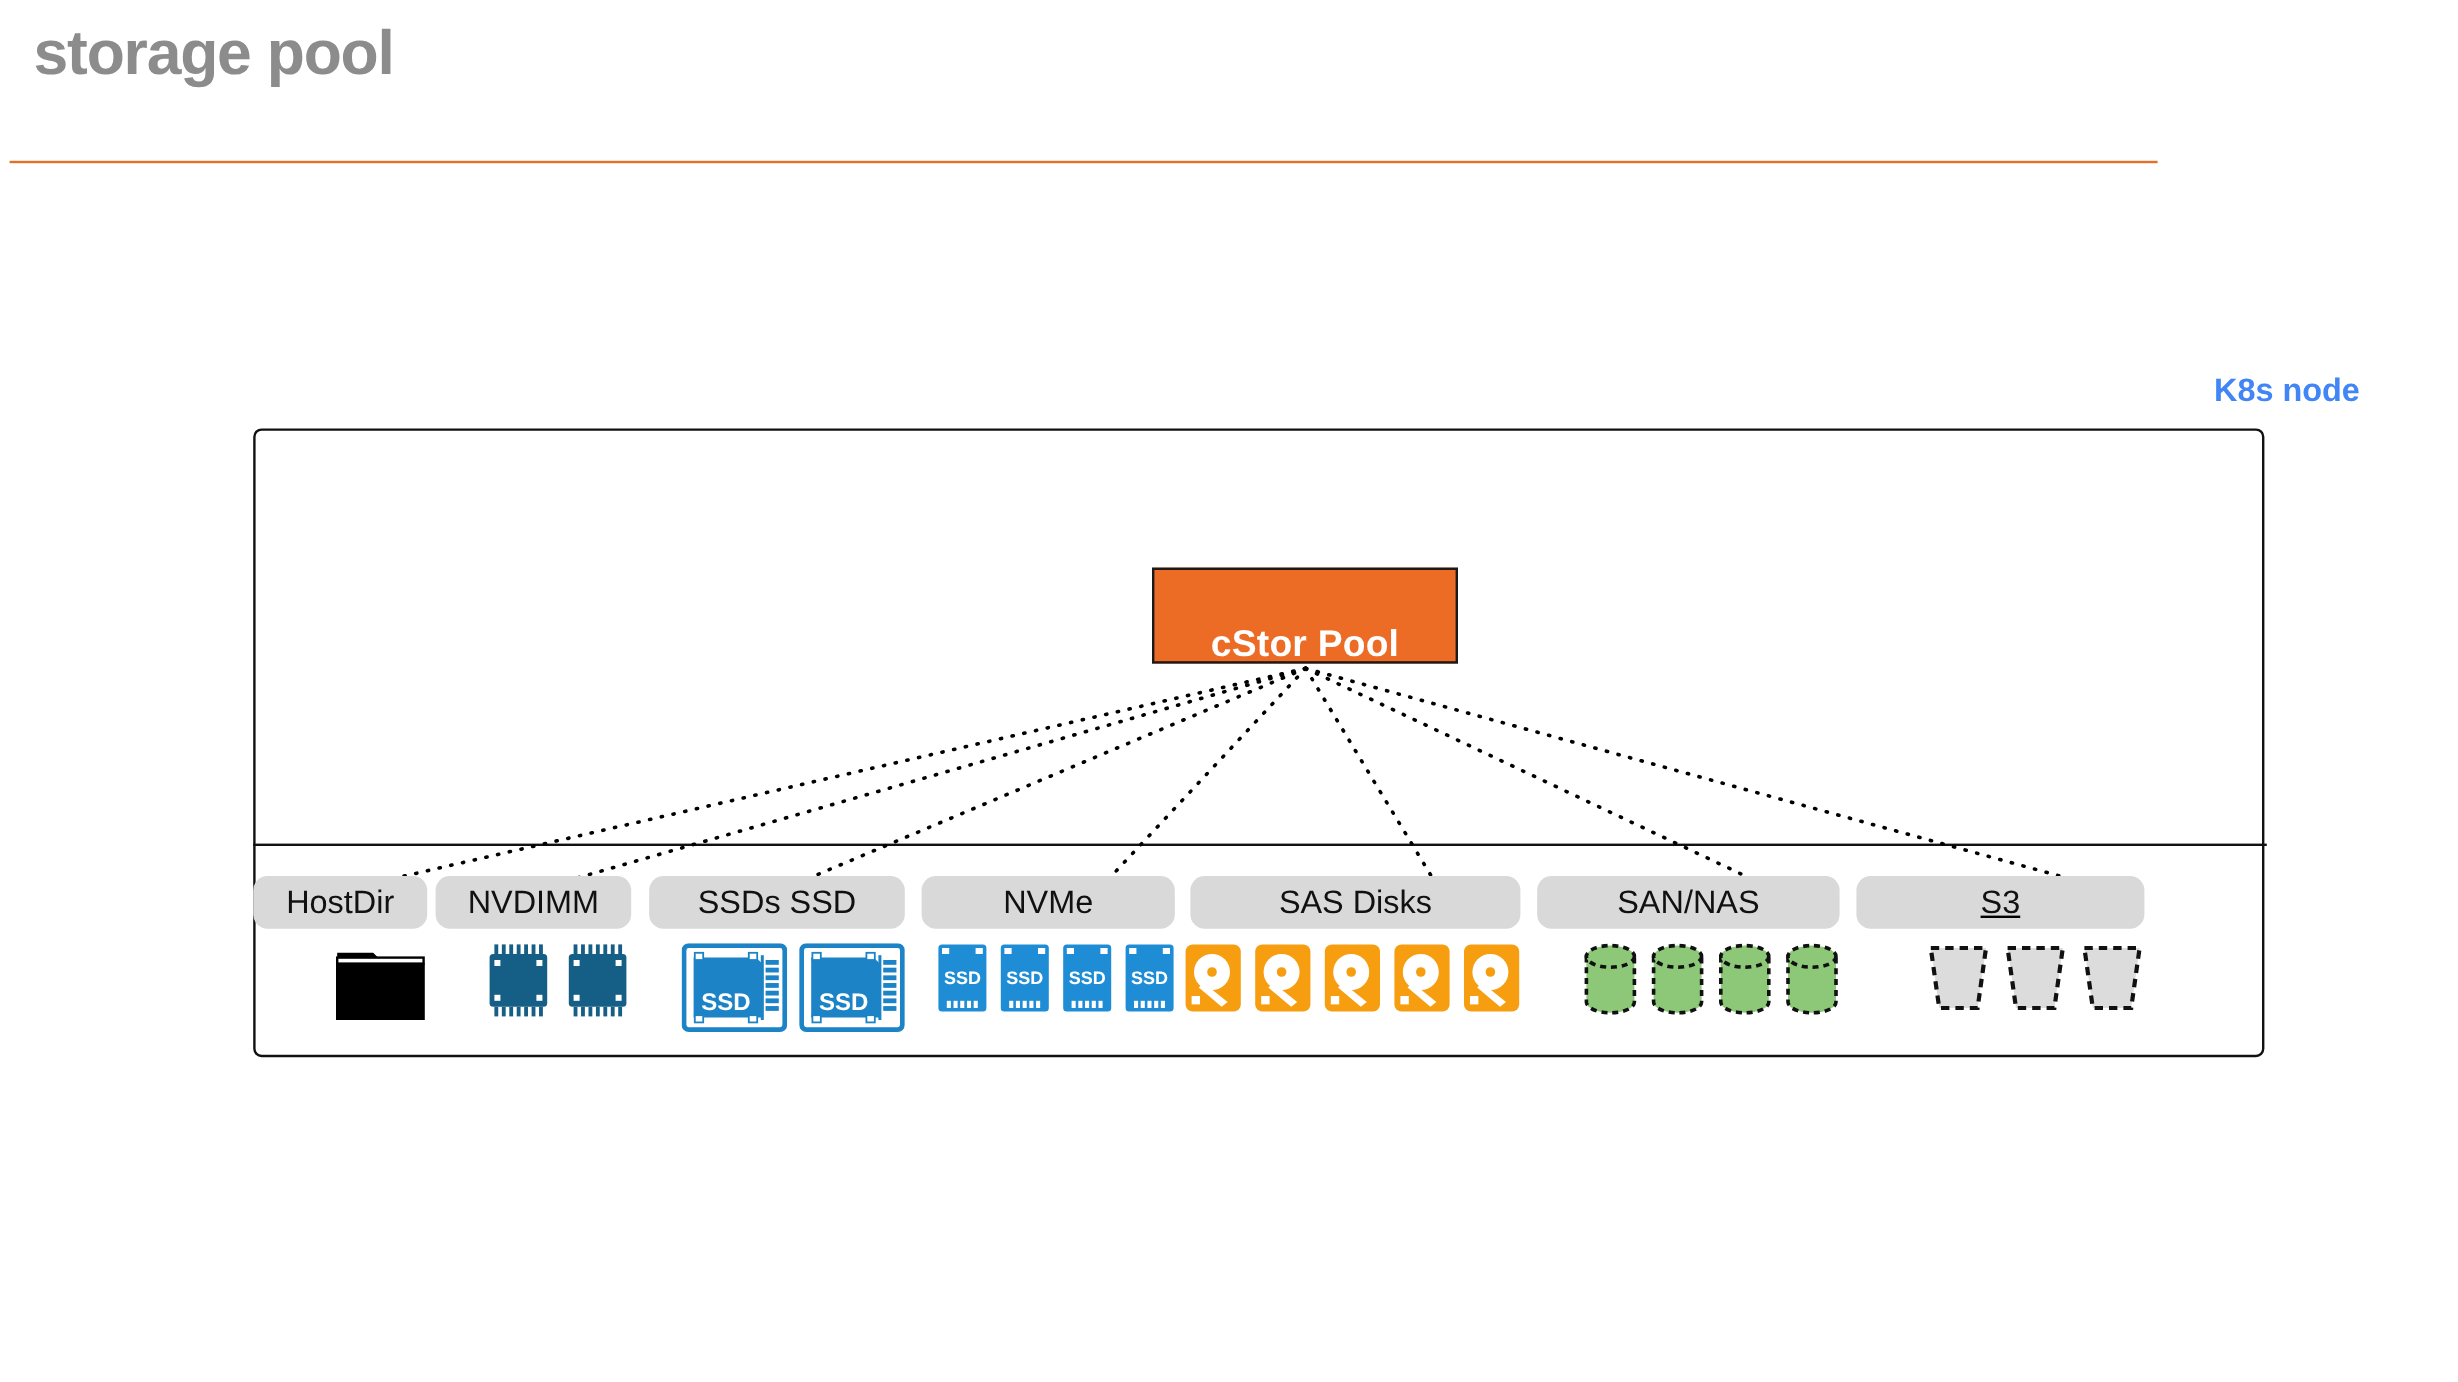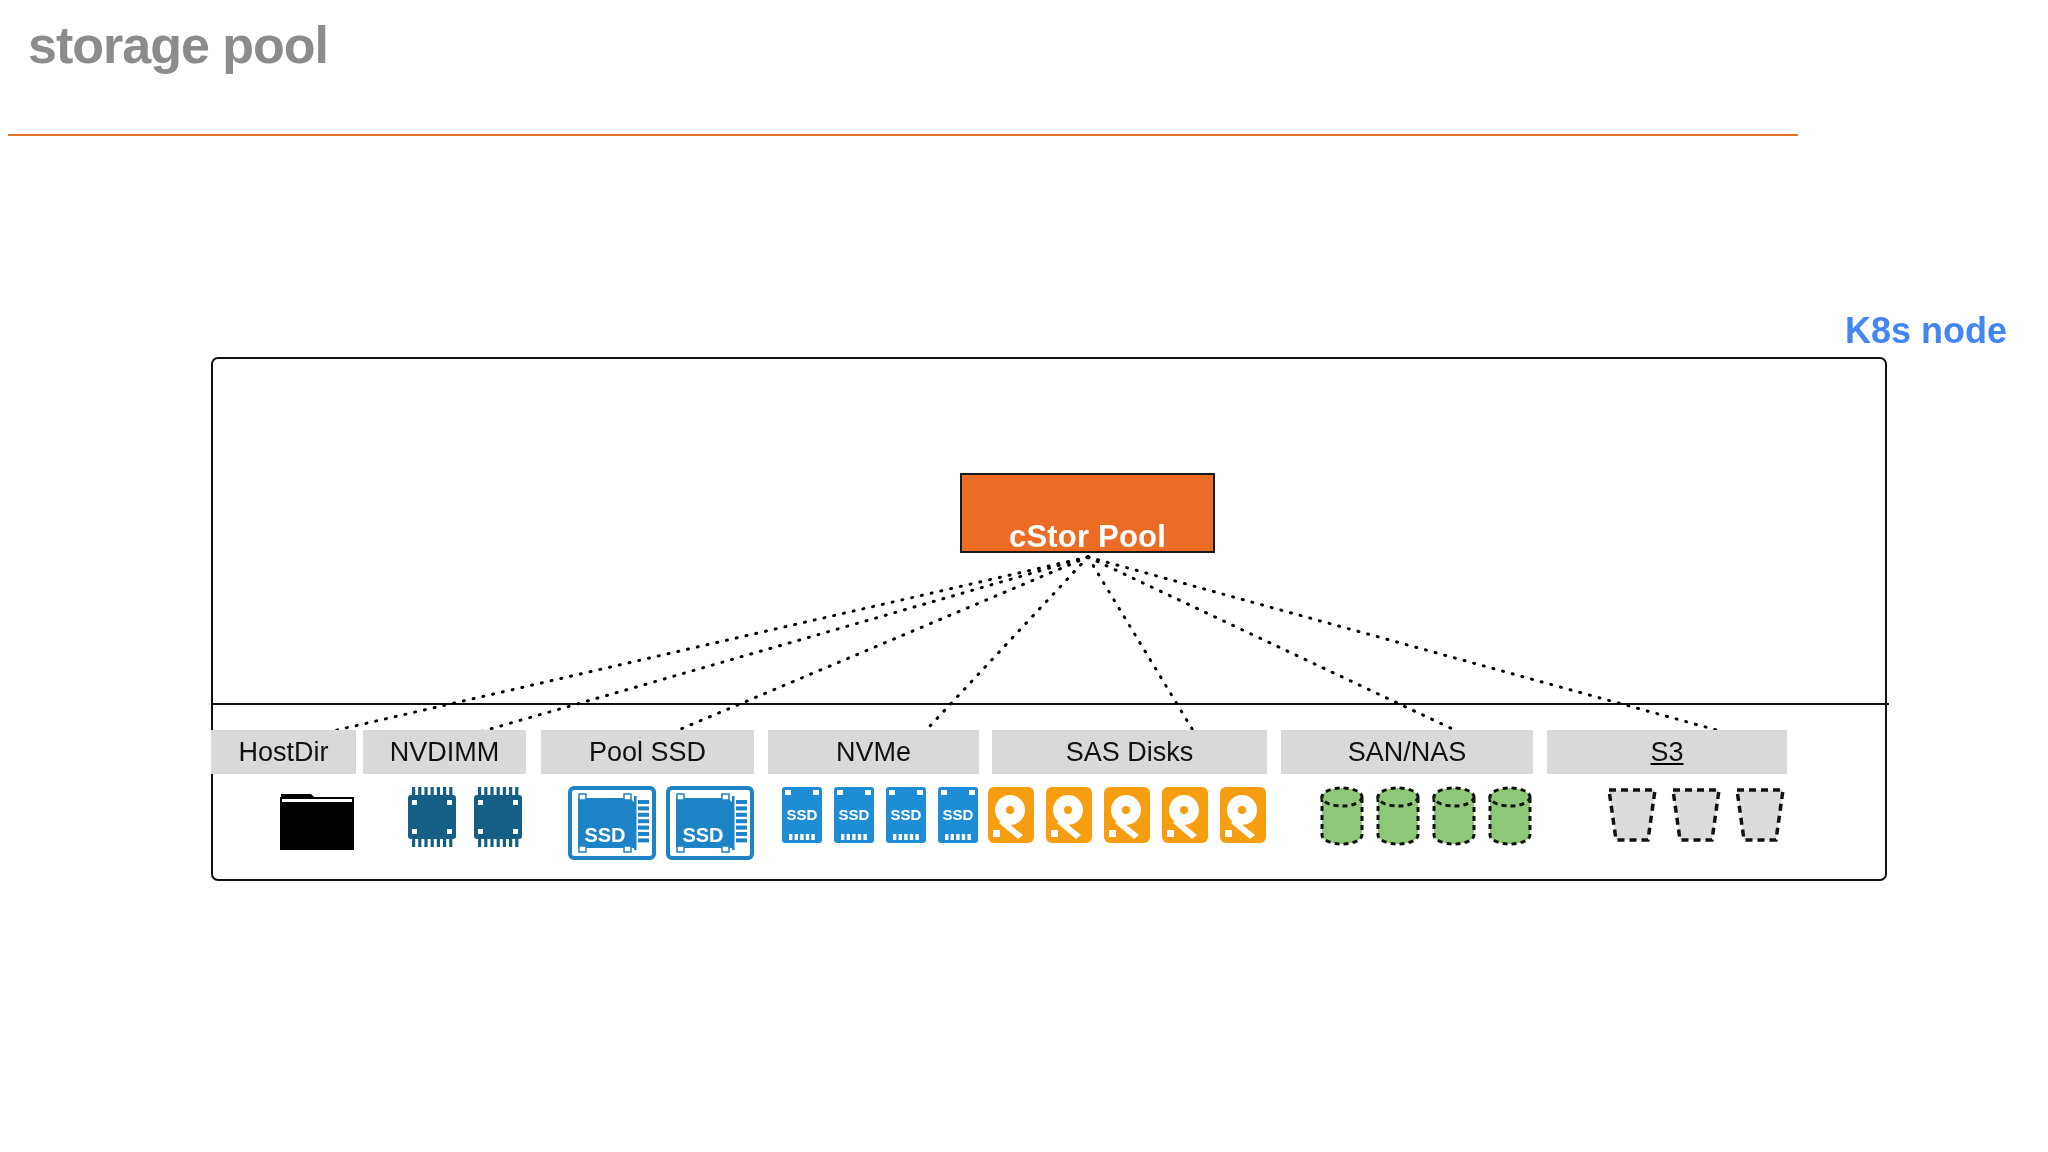--- a/index.html
+++ b/index.html
@@ -35,21 +35,21 @@
     width: 1790px;
     height: 2px;
     background: #E2712B;
   }
 
   
   #k8s-node-label {
     position: absolute;
     left: 1845px;
     top: 310px;
-    font-size: 36px;
+    font-size: 27px;
     font-weight: bold;
     color: #4285F4;
     white-space: nowrap;
   }
 
   
   #node-box {
     position: absolute;
     left: 211px;
     top: 357px;
@@ -109,21 +109,21 @@
     width: 1676px;
     height: 150px;
   }
   .source-group {
     position: absolute;
     top: 0;
     height: 150px;
   }
   .source-pill {
     height: 44px;
-    border-radius: 0;
+    border-radius: 12px;
     background: #D9D9D9;
     display: flex;
     align-items: center;
     justify-content: center;
     color: #111111;
     font-size: 27px;
     font-weight: normal;
     white-space: nowrap;
   }
   .icon-row {
@@ -242,21 +242,21 @@
             <rect x="4" y="9" width="48" height="44" rx="3" fill="#155E86"></rect>
             <rect x="8" y="14" width="5" height="5" fill="#ffffff"></rect>
             <rect x="43" y="14" width="5" height="5" fill="#ffffff"></rect>
             <rect x="8" y="43" width="5" height="5" fill="#ffffff"></rect>
             <rect x="43" y="43" width="5" height="5" fill="#ffffff"></rect>
           </svg>
         </span>
       </div>
     </div>
     <div class="source-group" style="left: 330px; width: 213px;">
-      <div class="source-pill">Pool SSD</div>
+      <div class="source-pill">SSDs SSD</div>
       <div class="icon-row">
         <span>
           <svg class="icon ico-nvme" viewBox="0 0 88 74">
             <rect x="2" y="2" width="84" height="70" rx="4" fill="#ffffff" stroke="#1C84C6" stroke-width="4"></rect>
             <path d="M10 12 h48 a10 10 0 0 1 10 10 v40 h-58 Z" fill="#1C84C6"></path>
             <rect x="66" y="10" width="2.5" height="54" fill="#1C84C6"></rect>
             <rect x="70" y="14" width="11" height="4" fill="#1C84C6"></rect>
             <rect x="70" y="20.4" width="11" height="4" fill="#1C84C6"></rect>
             <rect x="70" y="26.8" width="11" height="4" fill="#1C84C6"></rect>
             <rect x="70" y="33.2" width="11" height="4" fill="#1C84C6"></rect>

